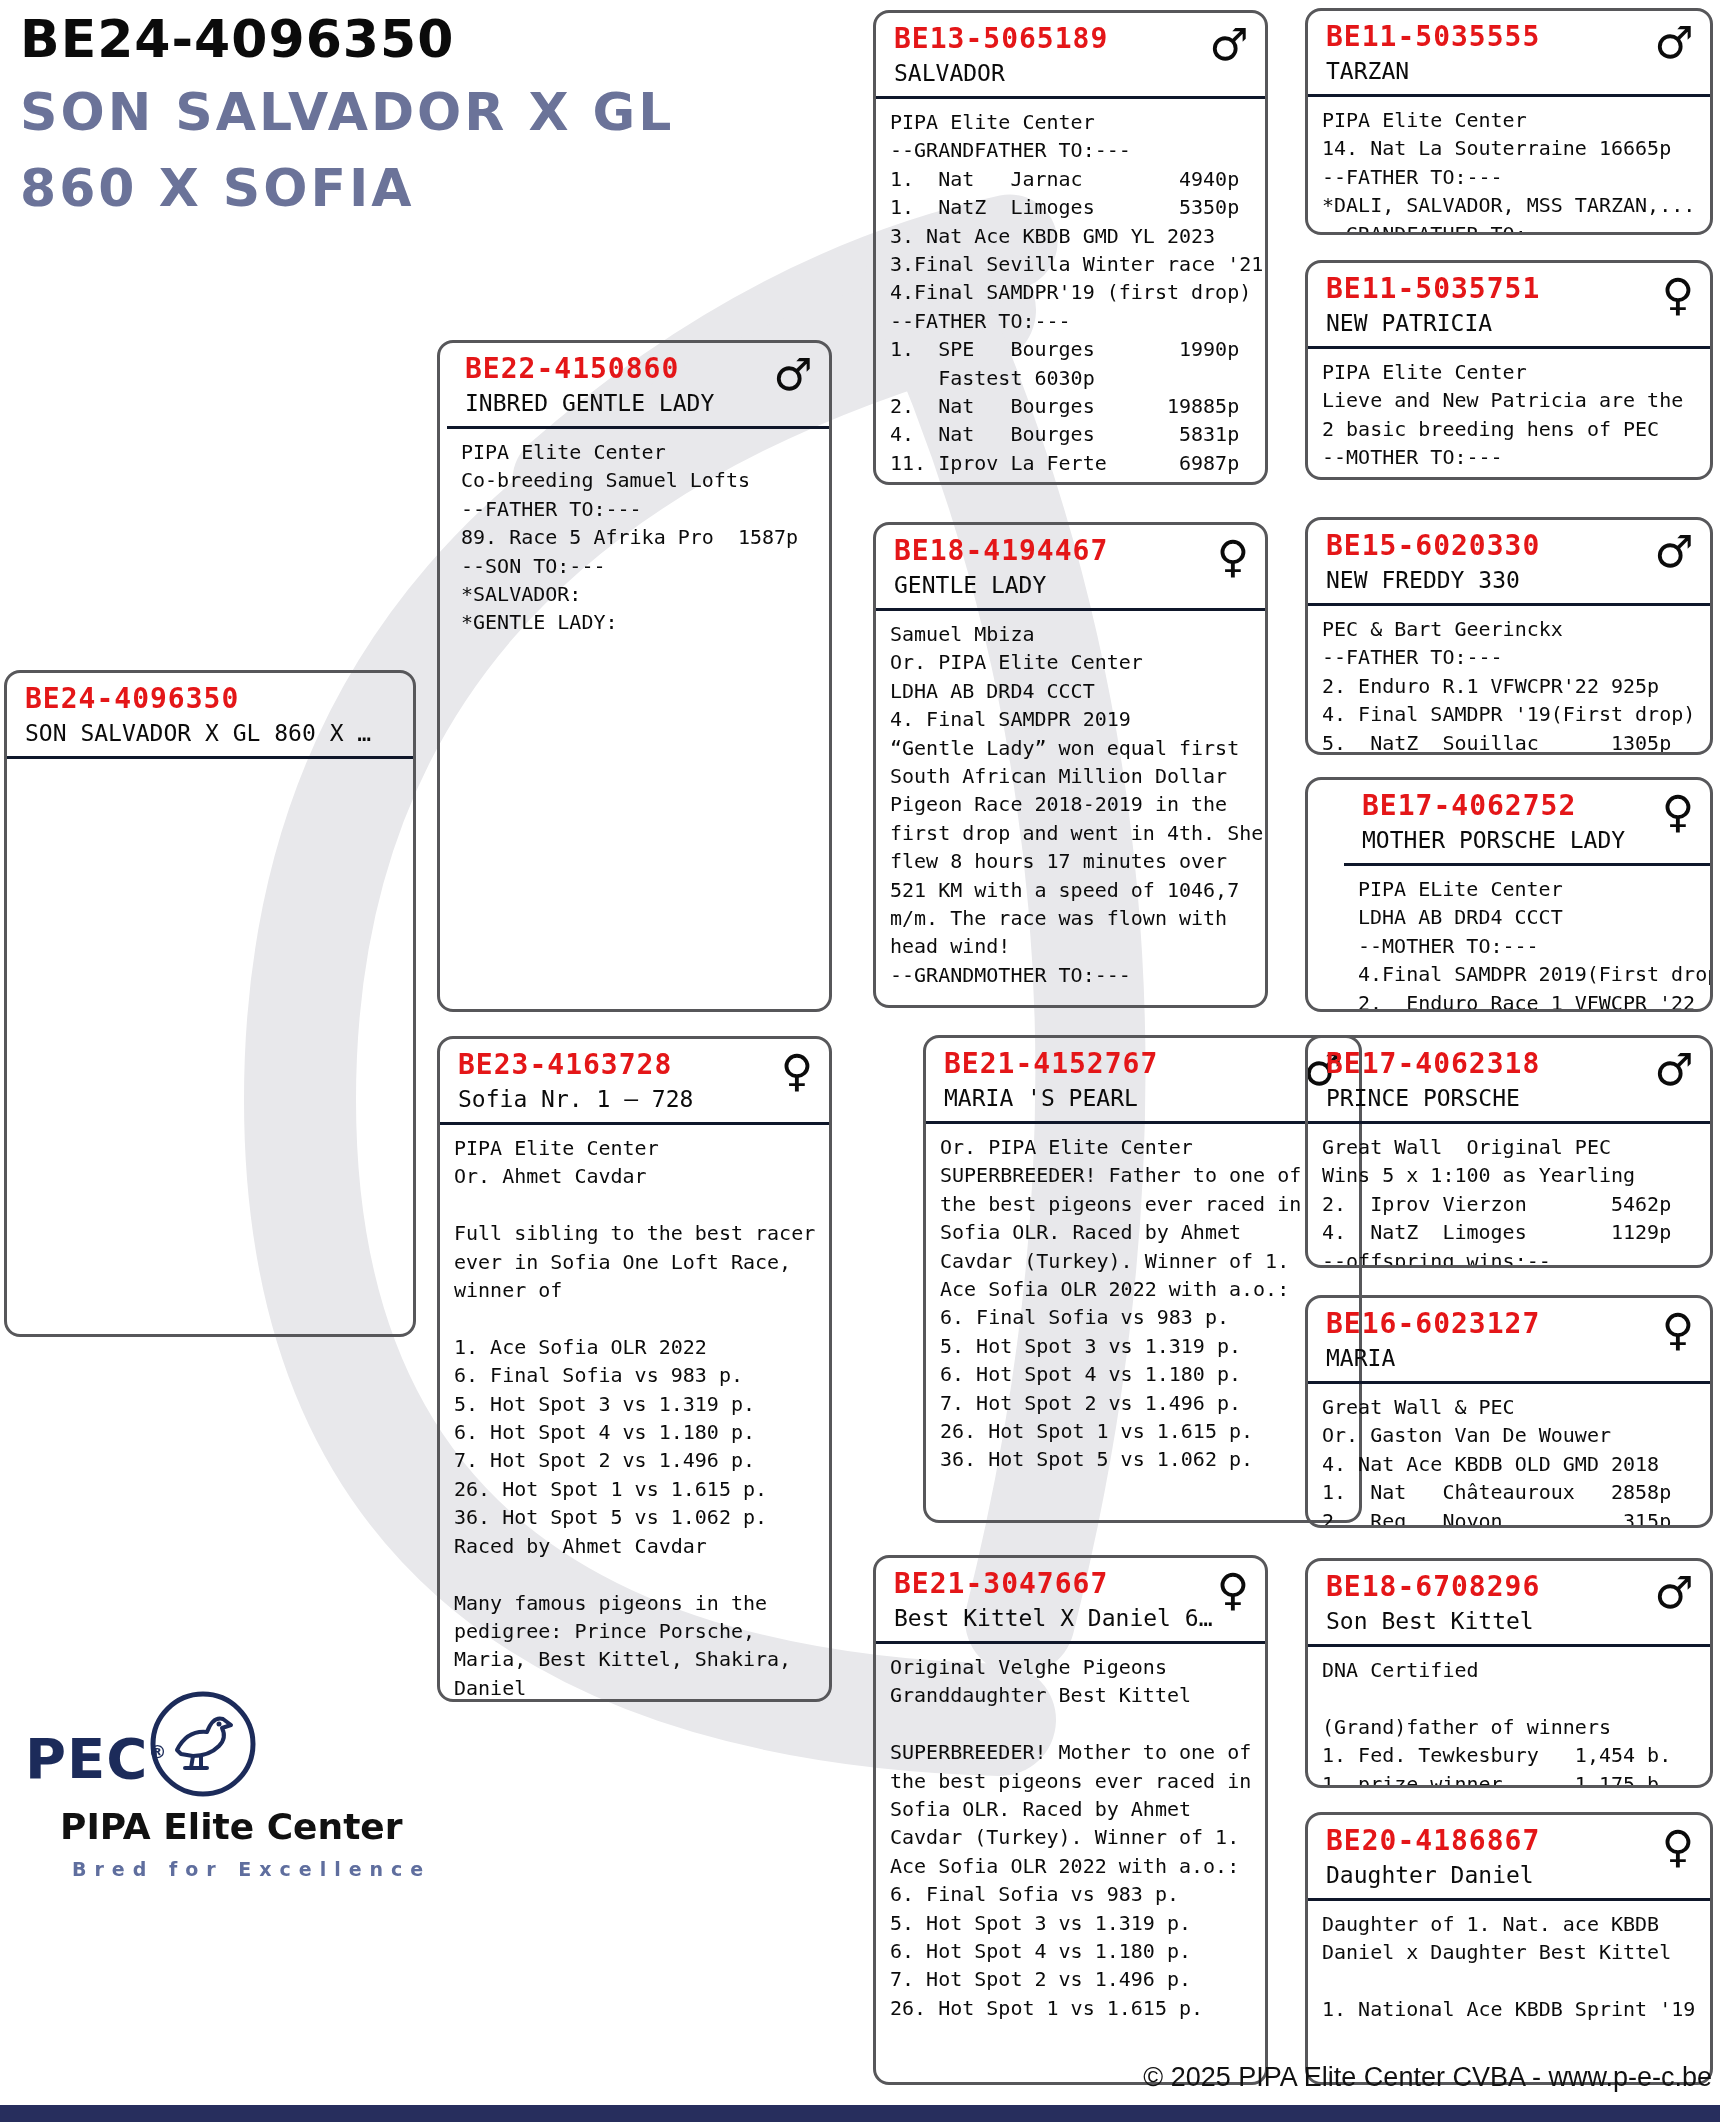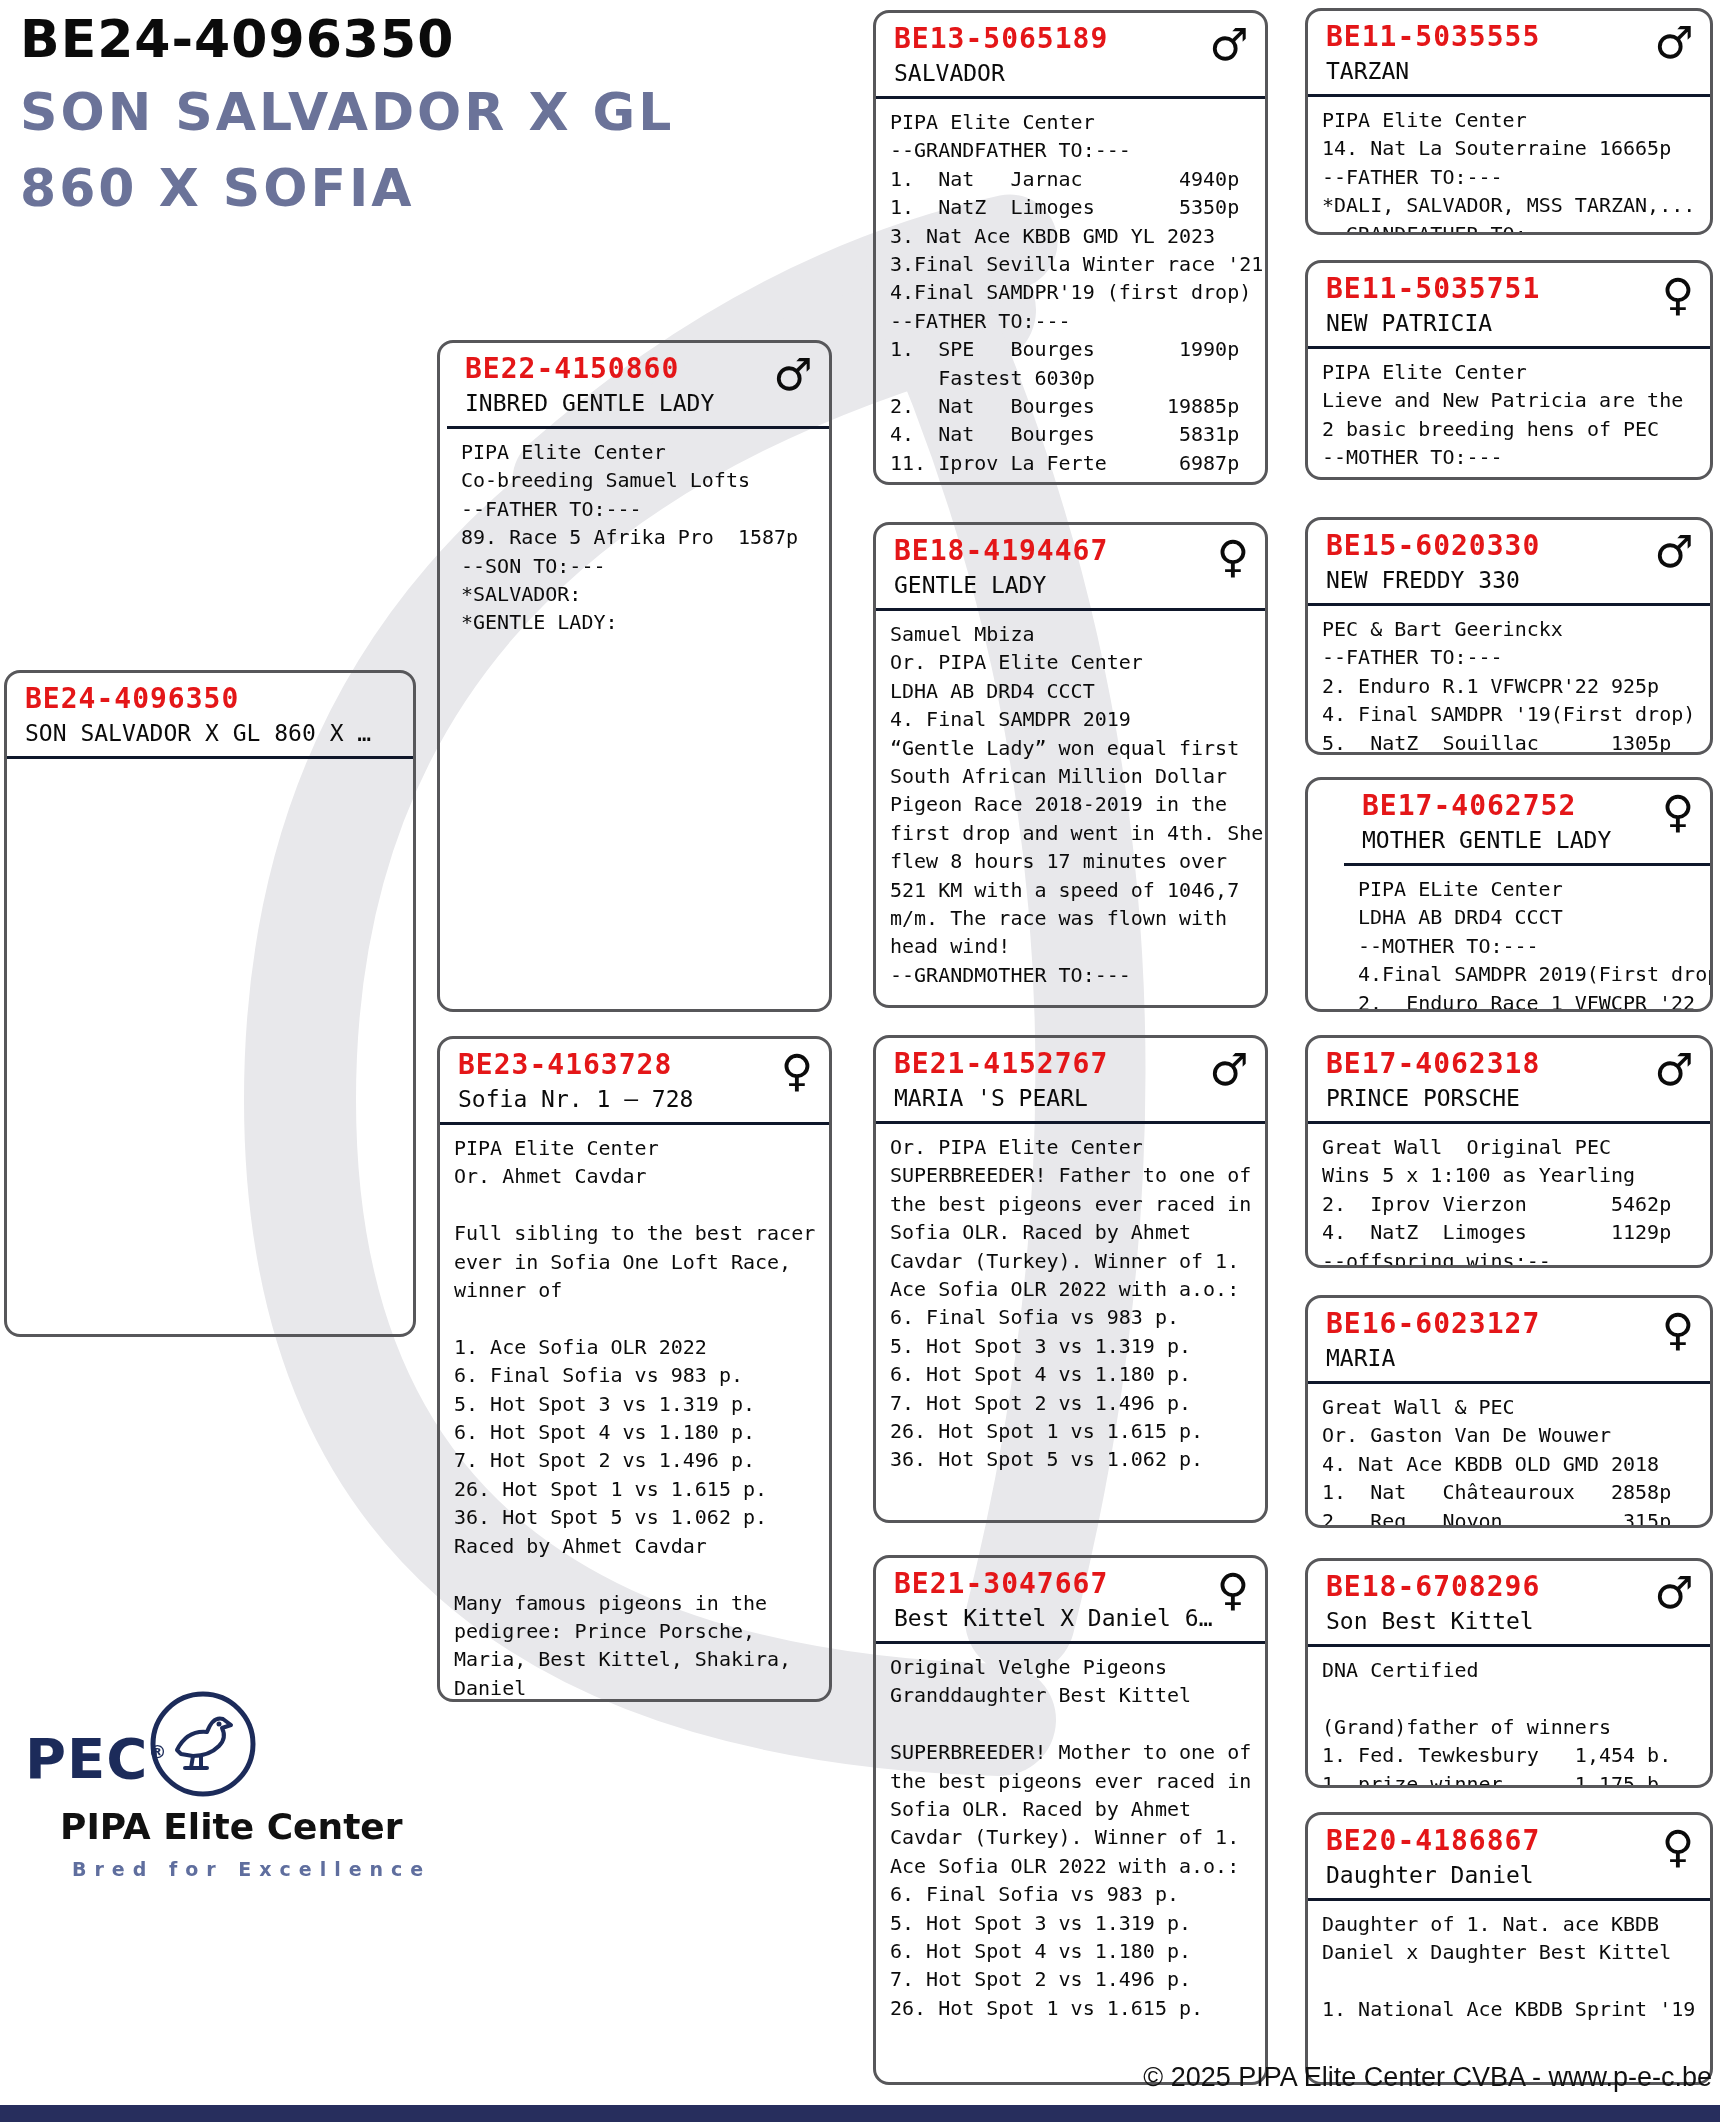--- a/index.html
+++ b/index.html
@@ -22,21 +22,21 @@
   .pbox-id{font-size:28px;font-weight:bold;color:#e41618;line-height:36px;letter-spacing:1px;white-space:pre;}
   .pbox-name{font-size:23px;color:#0b0b0b;line-height:33px;white-space:pre;}
   .pbox-sex{position:absolute;right:16px;top:8px;font-size:44px;line-height:48px;font-weight:bold;color:#0b0b0b;font-family:"DejaVu Sans",sans-serif;}
   .pbox-body{padding:9px 10px 8px 14px;font-size:20px;line-height:28.4px;color:#0b0b0b;white-space:pre;}
   
   #b-subject{left:4px;top:670px;width:412px;height:667px;}
   #b-sire{left:437px;top:340px;width:395px;height:672px;padding-left:7px;}
   #b-dam{left:437px;top:1036px;width:395px;height:666px;}
   #b-sire-sire{left:873px;top:10px;width:395px;height:475px;}
   #b-sire-dam{left:873px;top:522px;width:395px;height:486px;}
-  #b-dam-sire{left:873px;top:1035px;width:395px;height:488px;}
+  #b-dam-sire{left:923px;top:1035px;width:439px;height:488px;}
   #b-dam-dam{left:873px;top:1555px;width:395px;height:530px;}
   #b-g1{left:1305px;top:8px;width:408px;height:227px;}
   #b-g2{left:1305px;top:260px;width:408px;height:220px;}
   #b-g3{left:1305px;top:517px;width:408px;height:238px;}
   #b-g4{left:1305px;top:777px;width:408px;height:235px;padding-left:36px;}
   #b-g5{left:1305px;top:1035px;width:408px;height:233px;}
   #b-g6{left:1305px;top:1295px;width:408px;height:233px;}
   #b-g7{left:1305px;top:1558px;width:408px;height:230px;}
   #b-g8{left:1305px;top:1812px;width:408px;height:273px;}
   
@@ -238,21 +238,21 @@
 --FATHER TO:---
 2. Enduro R.1 VFWCPR'22 925p
 4. Final SAMDPR '19(First drop)
 5.  NatZ  Souillac      1305p</div>
 </div>
 
 <div class="pbox" id="b-g4">
   <div class="pbox-head">
     <div class="pbox-id">BE17-4062752</div>
     <div class="pbox-sex">♀</div>
-    <div class="pbox-name">MOTHER GENTLE LADY</div>
+    <div class="pbox-name">MOTHER PORSCHE LADY</div>
   </div>
   <div class="pbox-body">PIPA ELite Center
 LDHA AB DRD4 CCCT
 --MOTHER TO:---
 4.Final SAMDPR 2019(First drop)
 2.  Enduro Race 1 VFWCPR '22</div>
 </div>
 
 <div class="pbox" id="b-g5">
   <div class="pbox-head">

